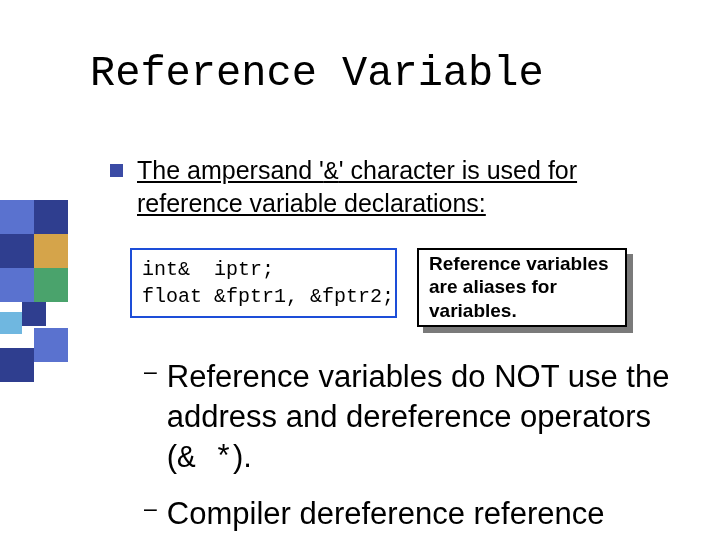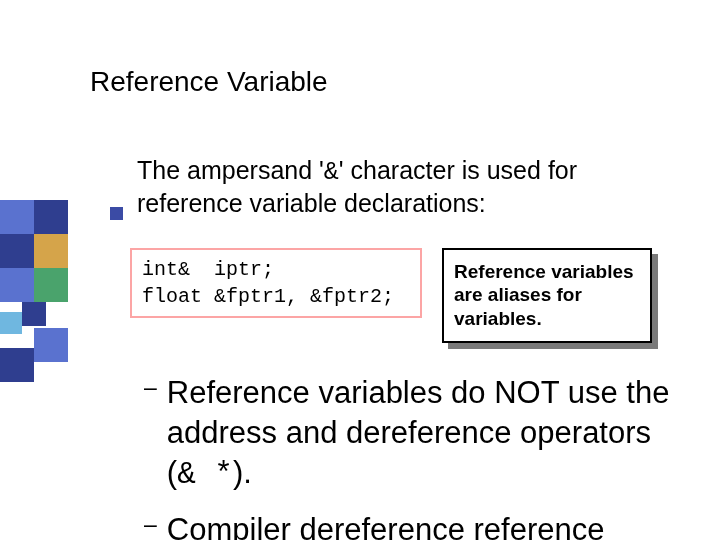--- a/index.html
+++ b/index.html
@@ -16,37 +16,38 @@
   .slide {
     position: relative;
     width: 720px;
     height: 540px;
     box-sizing: border-box;
   }
 
   .title {
     position: absolute;
     left: 90px;
-    top: 66px;
-    font-family: Liberation Sans, sans-serif;
-    font-size: 28px;
+    top: 50px;
+    font-family: Liberation Mono, monospace;
+    font-size: 42px;
     font-weight: 400;
   }
 
   .body {
     position: absolute;
     left: 110px;
     top: 155px;
     width: 560px;
   }
 
   .bullet-row {
     display: flex;
-    align-items: flex-end;
+    align-items: flex-start;
     margin-bottom: 28px;
+    text-decoration: underline;
   }
 
   .sq-bullet {
     width: 13px;
     height: 13px;
     background: #3b4ba5;
     flex: 0 0 auto;
     margin-top: 9px;
     margin-right: 14px;
   }
@@ -61,23 +62,23 @@
   }
 
   .boxes-row {
     display: flex;
     align-items: flex-start;
     margin-left: 20px;
     margin-bottom: 30px;
   }
 
   .code-box {
-    border: 2px solid #fca5a5;
+    border: 2px solid #1d4ed8;
     background: #fff;
-    padding: 6px 26px 6px 10px;
+    padding: 6px 1px 6px 10px;
     font-family: "Courier New", Courier, monospace;
     font-size: 20px;
     line-height: 1.35;
     white-space: pre;
   }
 
   .note-wrap {
     position: relative;
     margin-left: 20px;
   }
@@ -86,21 +87,21 @@
     left: 6px;
     top: 6px;
     width: 100%;
     height: 100%;
     background: #7a7a7a;
   }
   .note-box {
     position: relative;
     border: 2px solid #000;
     background: #fff;
-    padding: 10px 10px;
+    padding: 2px 10px;
     font-size: 19px;
     line-height: 1.25;
     font-weight: 700;
     width: 210px;
     box-sizing: border-box;
   }
 
   .sub-list {
     margin-left: 34px;
   }

